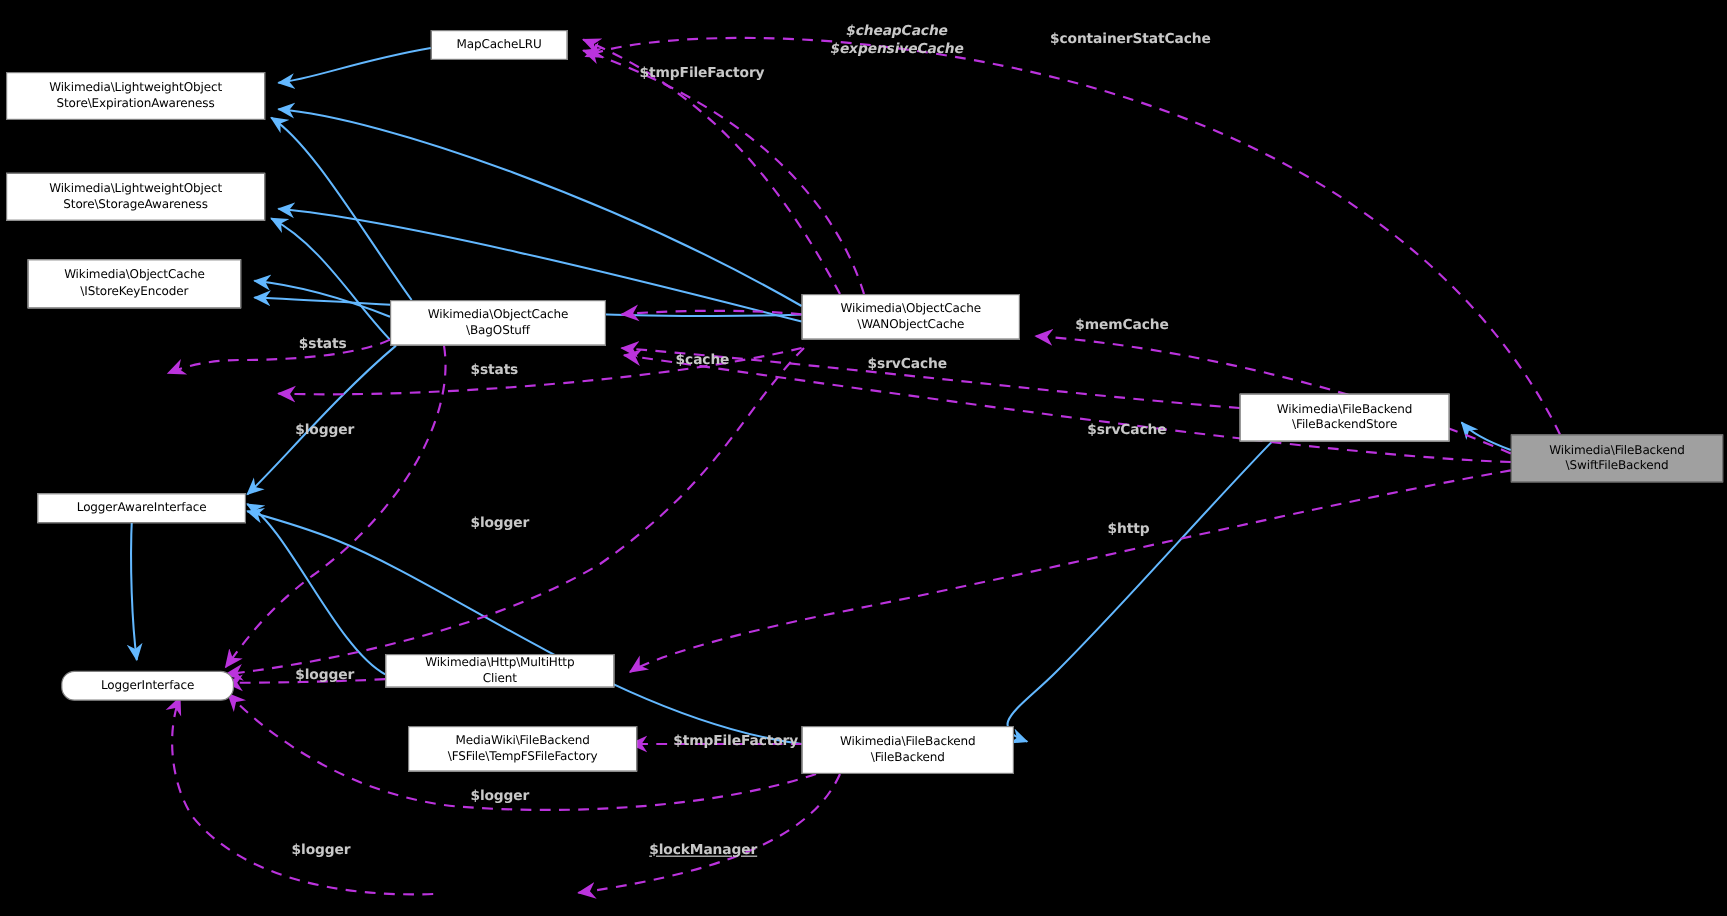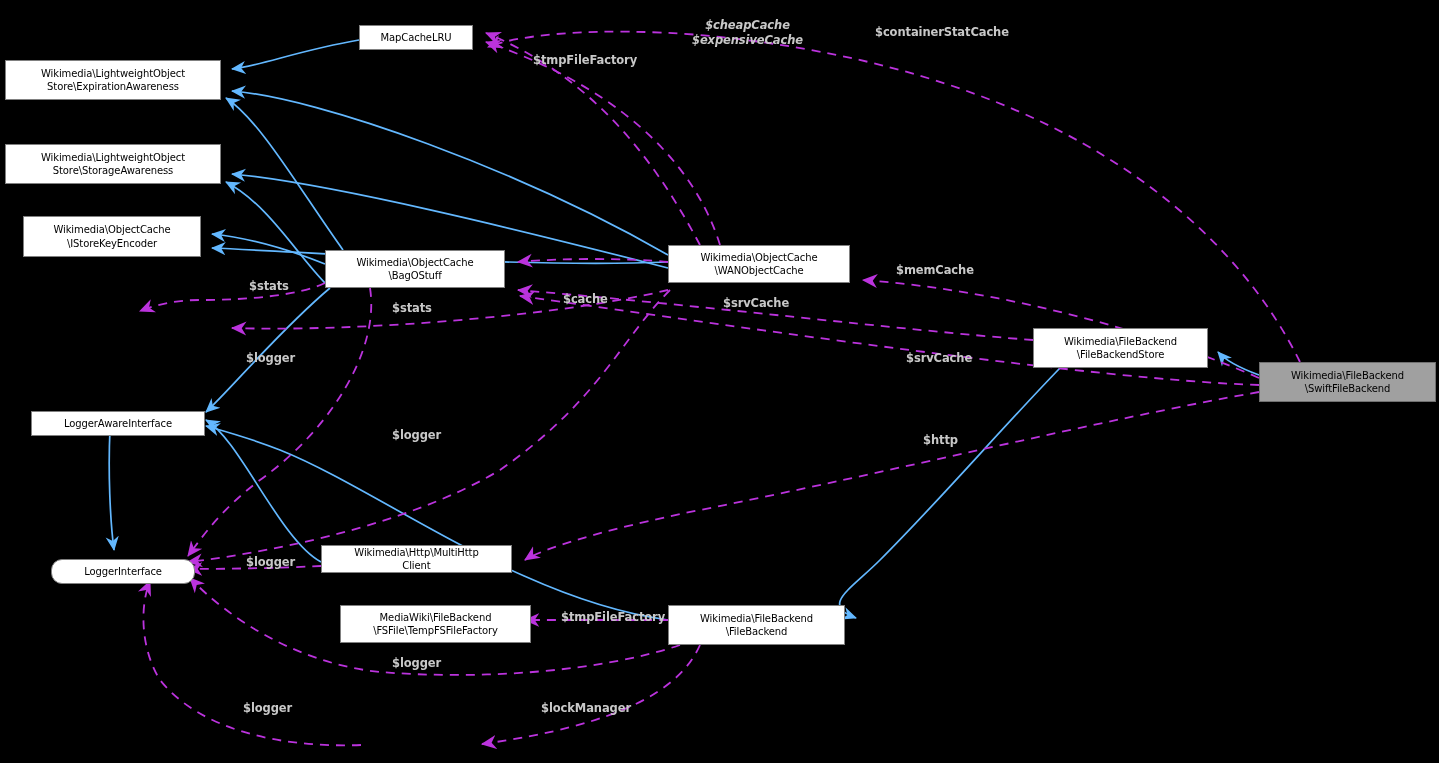--- a/index.html
+++ b/index.html
@@ -154,15 +154,15 @@
   <div class="elabel" style="left: 392px; top: 301px;">$stats</div>
   <div class="elabel" style="left: 723px; top: 296px;">$srvCache</div>
   <div class="elabel" style="left: 906px; top: 351px;">$srvCache</div>
   <div class="elabel" style="left: 246px; top: 351px;">$logger</div>
   <div class="elabel" style="left: 392px; top: 428px;">$logger</div>
   <div class="elabel" style="left: 923px; top: 433px; text-align: center;">$http</div>
   <div class="elabel" style="left: 246px; top: 555px;">$logger</div>
   <div class="elabel" style="left: 537px; top: 610px; margin-left: 24px;">$tmpFileFactory</div>
   <div class="elabel" style="left: 392px; top: 656px;">$logger</div>
   <div class="elabel" style="left: 243px; top: 701px;">$logger</div>
-  <div class="elabel" style="left: 541px; top: 701px;">$lockManager</div>
+  <div class="elabel" style="left: 541px; top: 701px; text-decoration: underline;">$lockManager</div>
 
 </div>
 
 </body></html>

